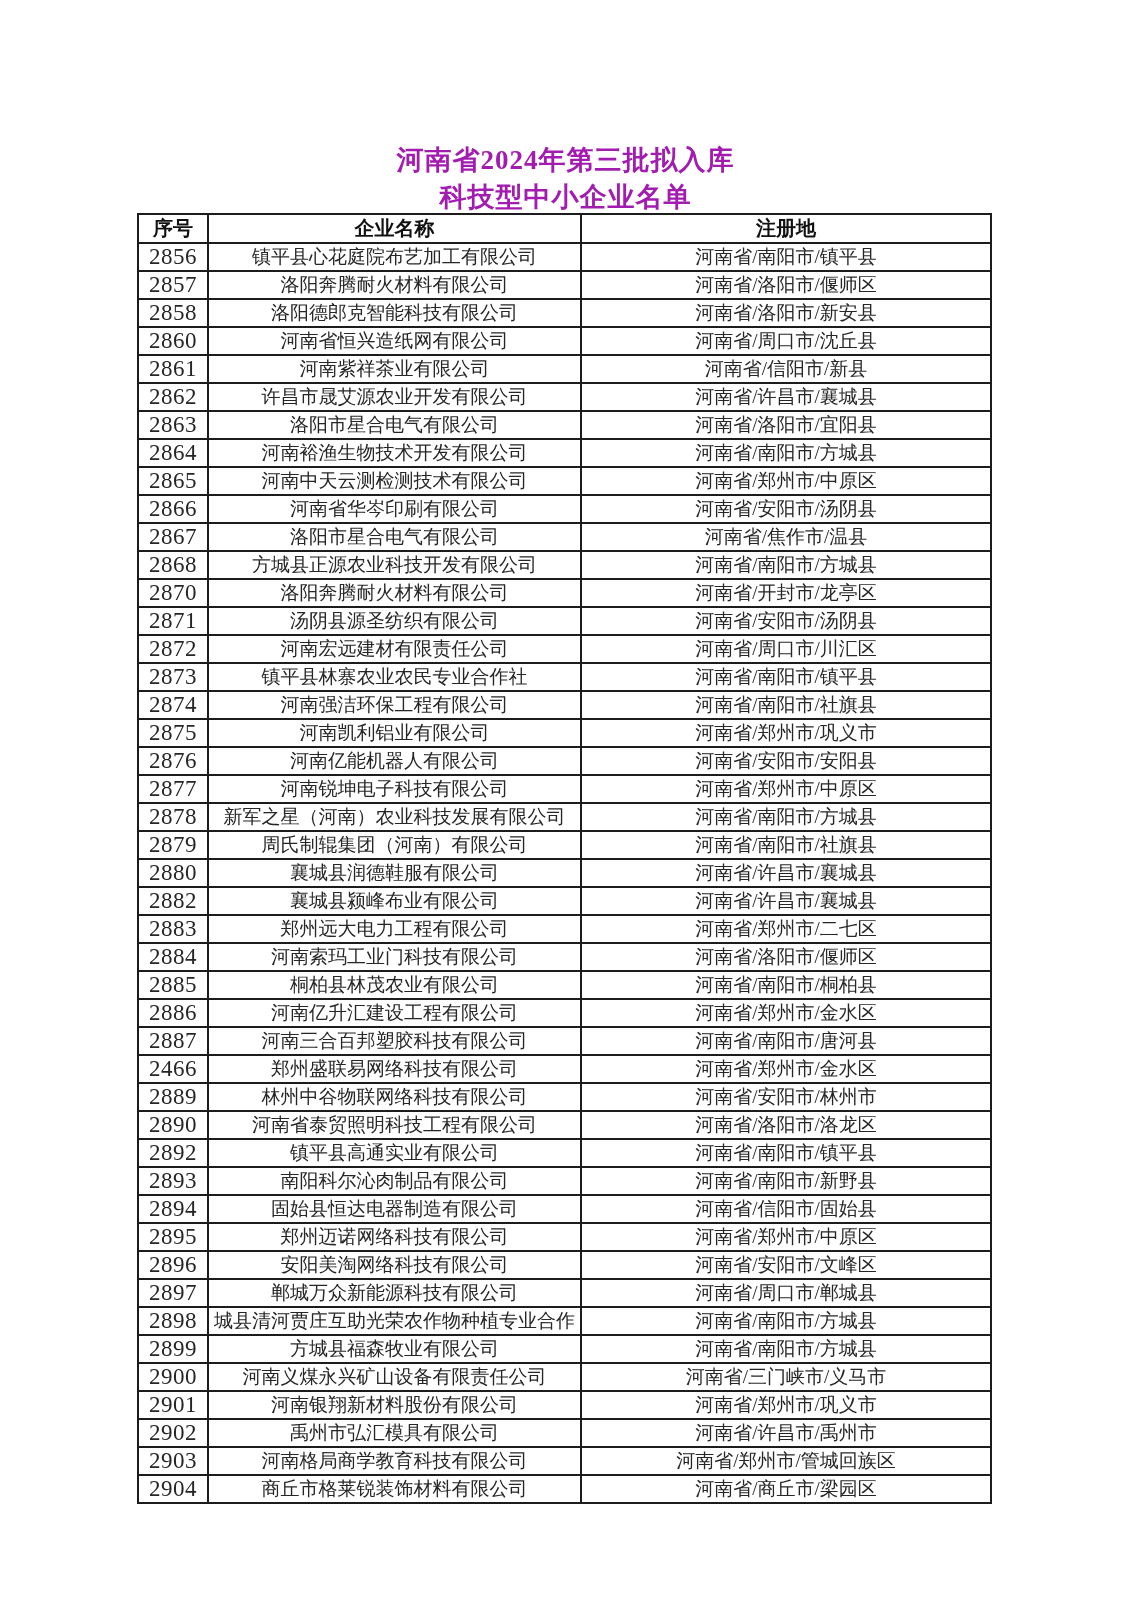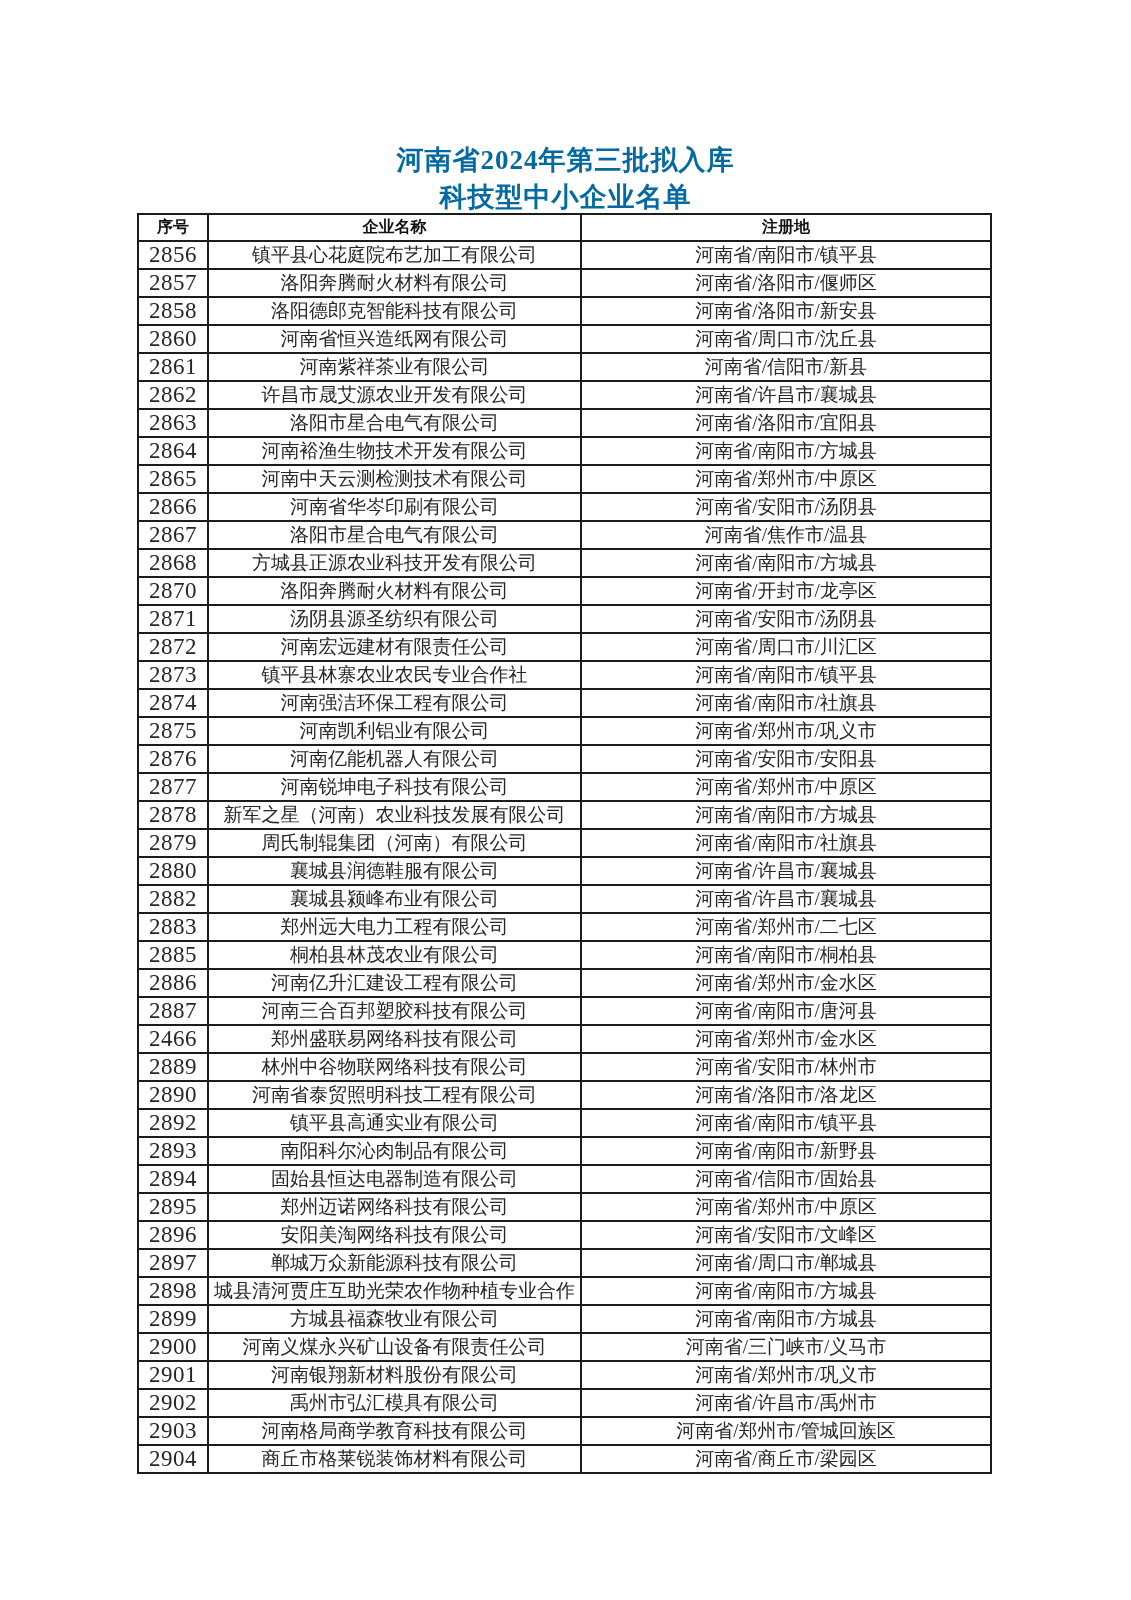--- a/index.html
+++ b/index.html
@@ -23,21 +23,21 @@
     position: absolute;
     top: 142px;
     left: 0;
     width: 100%;
     text-align: center;
   }
   .title-line {
     font-size: 27px;
     font-weight: bold;
     line-height: 37px;
-    color: #0369a1;
+    color: #a21caf;
     letter-spacing: 1px;
   }
   table.companies {
     position: absolute;
     left: 137px;
     top: 213px;
     width: 853px;
     border-collapse: collapse;
     table-layout: fixed;
   }
@@ -48,21 +48,21 @@
   table.companies td {
     border: 2px solid #1c1c1c;
     text-align: center;
     vertical-align: middle;
     padding: 0 1px;
     overflow: hidden;
     white-space: nowrap;
   }
   table.companies th {
     height: 25px;
-    font-size: 16px;
+    font-size: 20px;
     font-weight: bold;
     color: #111111;
   }
   table.companies td {
     height: 19.5px;
     font-size: 19px;
     color: #262626;
   }
   table.companies td.idx {
     font-size: 23px;
@@ -212,20 +212,25 @@
           <td class="idx">2882</td>
           <td>襄城县颍峰布业有限公司</td>
           <td>河南省/许昌市/襄城县</td>
         </tr>
         <tr>
           <td class="idx">2883</td>
           <td>郑州远大电力工程有限公司</td>
           <td>河南省/郑州市/二七区</td>
         </tr>
         <tr>
+          <td class="idx">2884</td>
+          <td>河南索玛工业门科技有限公司</td>
+          <td>河南省/洛阳市/偃师区</td>
+        </tr>
+        <tr>
           <td class="idx">2885</td>
           <td>桐柏县林茂农业有限公司</td>
           <td>河南省/南阳市/桐柏县</td>
         </tr>
         <tr>
           <td class="idx">2886</td>
           <td>河南亿升汇建设工程有限公司</td>
           <td>河南省/郑州市/金水区</td>
         </tr>
         <tr>

